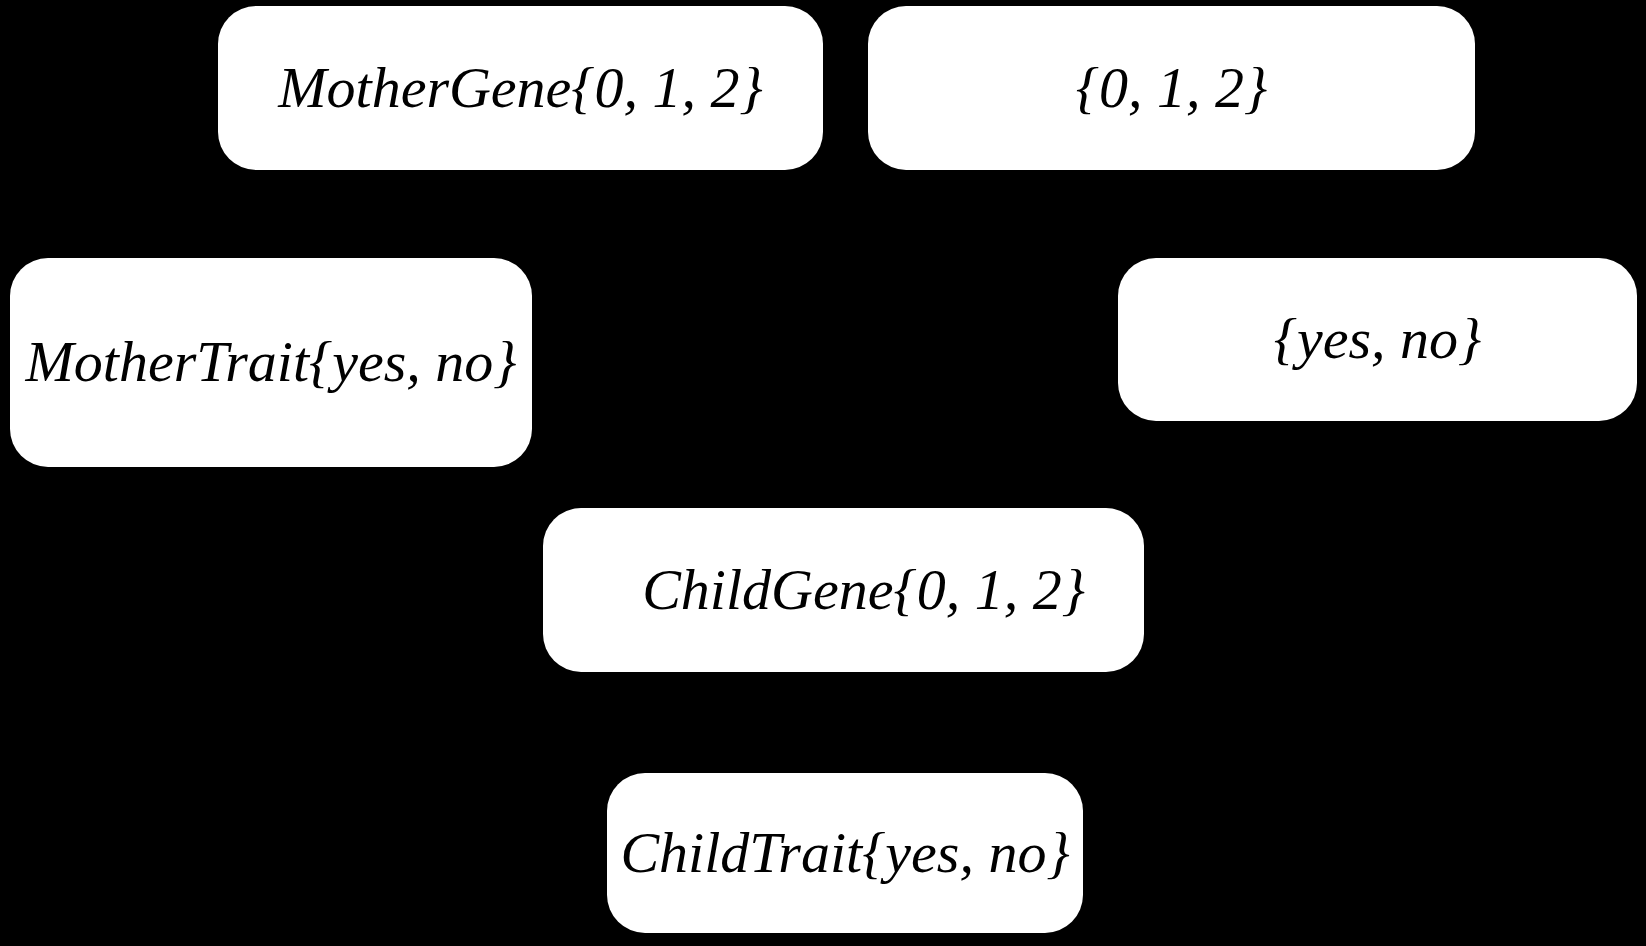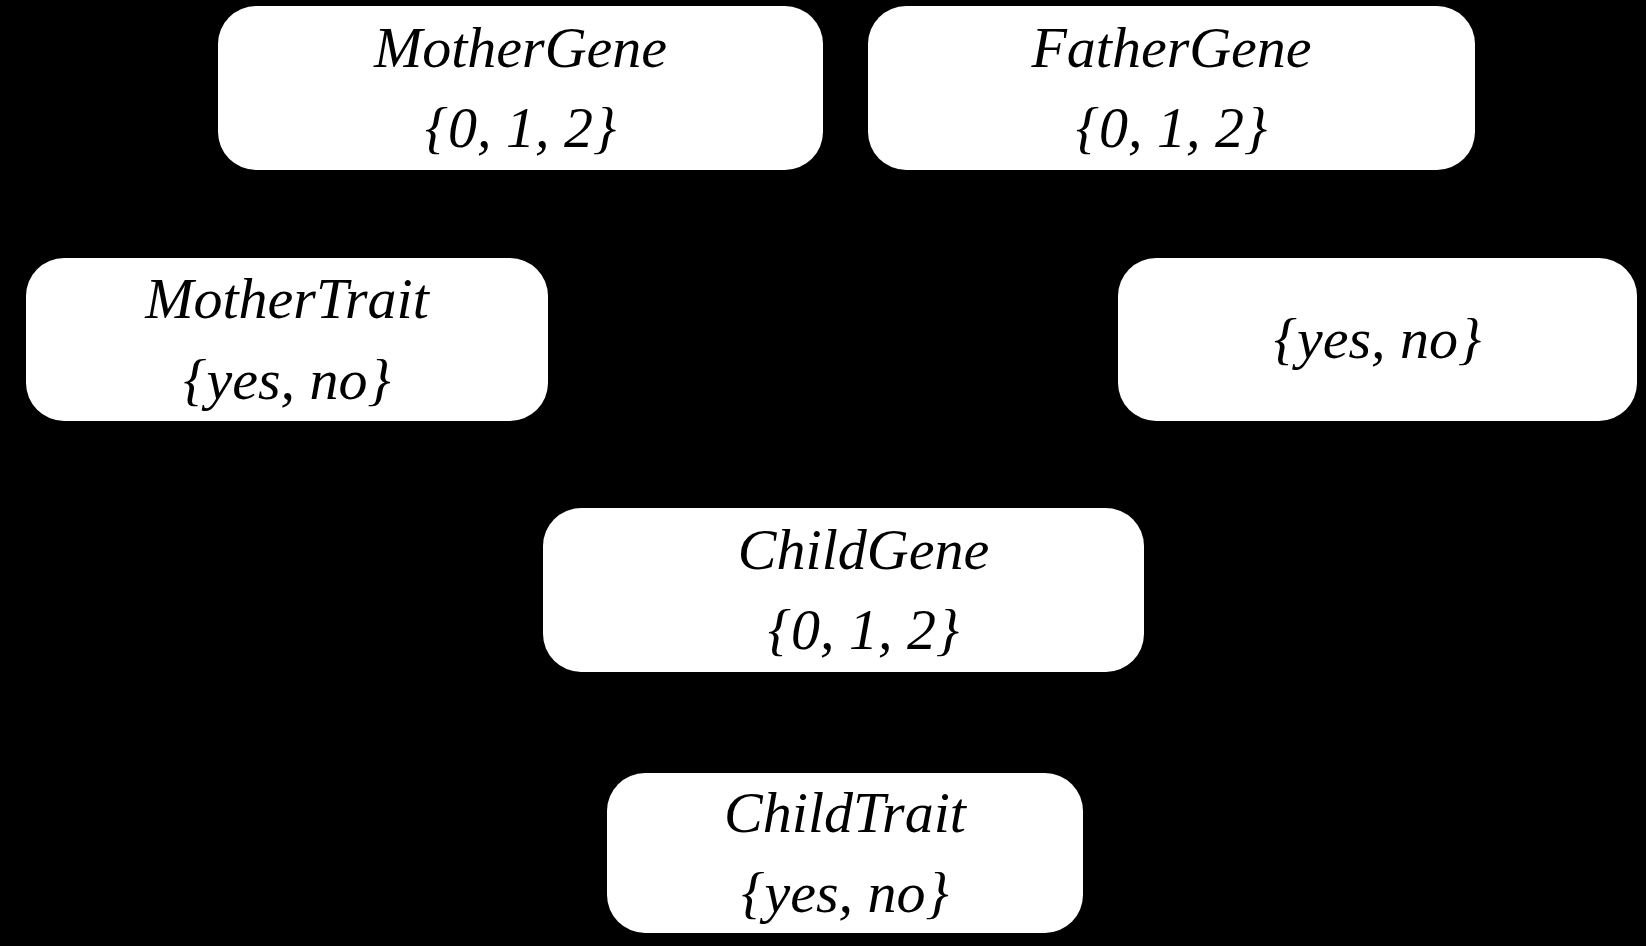--- a/index.html
+++ b/index.html
@@ -13,54 +13,53 @@
     height: 946px;
     background: #000000;
     overflow: hidden;
     font-family: "Liberation Serif", "DejaVu Serif", serif;
   }
   .node {
     position: absolute;
     background: #ffffff;
     border-radius: 38px;
     display: flex;
-    flex-direction: column;
+    flex-direction: row;
     align-items: center;
     justify-content: center;
     text-align: center;
     color: #000000;
     font-style: italic;
     font-size: 58px;
     line-height: 1.38;
     box-sizing: border-box;
   }
   .node span {
     display: block;
     white-space: nowrap;
   }
   
   .node--mother-gene  { left: 218px;  top: 6px;   width: 605px; height: 164px; }
   .node--father-gene  { left: 868px;  top: 6px;   width: 607px; height: 164px; }
-  .node--mother-trait { left: 10px;   top: 258px; width: 522px; height: 163px; margin-left: 16px; }
+  .node--mother-trait { left: 10px;   top: 258px; width: 522px; height: 209px; }
   .node--father-trait { left: 1118px; top: 258px; width: 519px; height: 163px; }
   .node--child-gene   { left: 543px;  top: 508px; width: 601px; height: 164px; padding-left: 40px; }
   .node--child-trait  { left: 607px;  top: 773px; width: 476px; height: 160px; align-items: center; }
 </style>
 </head>
 <body>
 
 <div class="canvas">
 
   <div class="node node--mother-gene">
     <span>MotherGene</span>
     <span>{0, 1, 2}</span>
   </div>
 
   <div class="node node--father-gene">
-    <span>FatherGene</span>
     <span>{0, 1, 2}</span>
   </div>
 
   <div class="node node--mother-trait">
     <span>MotherTrait</span>
     <span>{yes, no}</span>
   </div>
 
   <div class="node node--father-trait">
     <span>{yes, no}</span>

